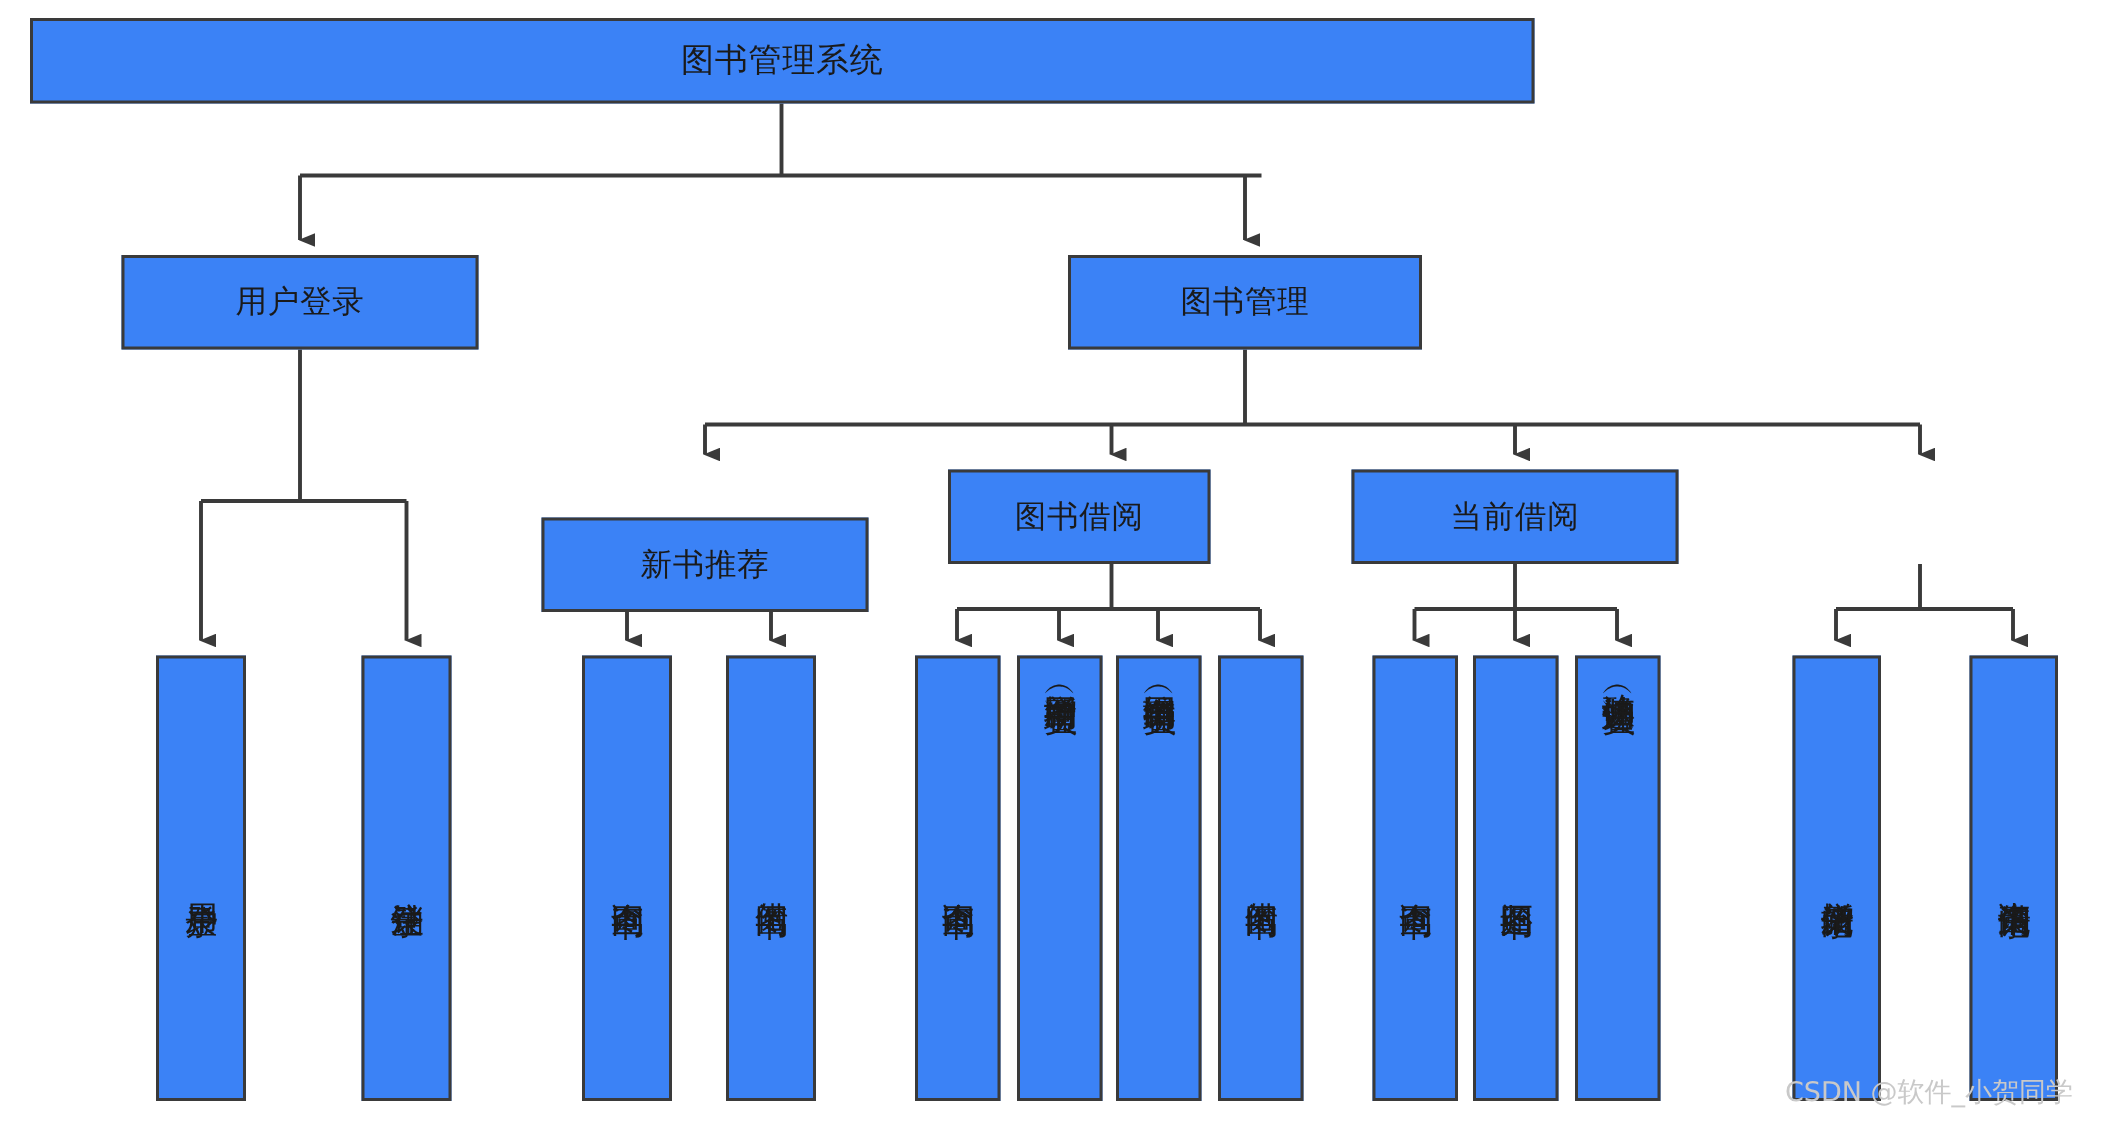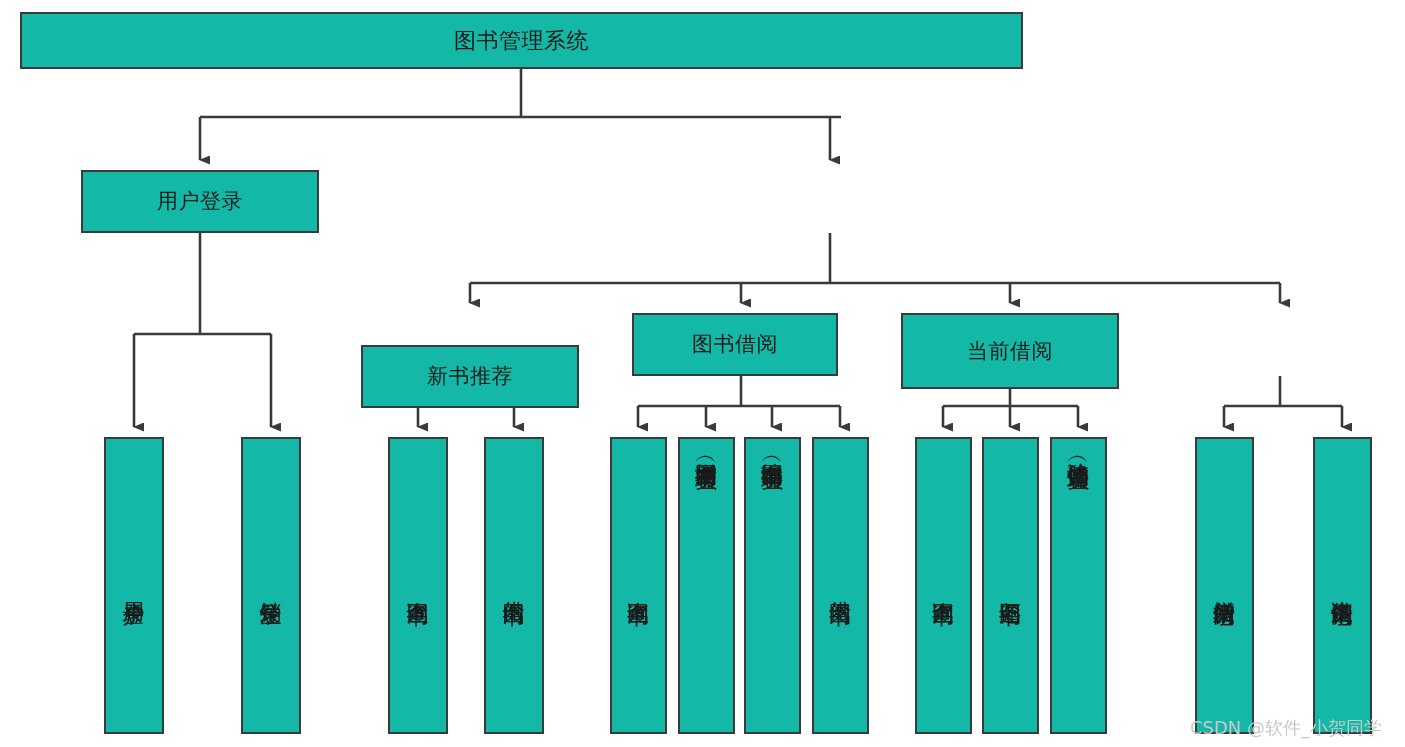--- a/index.html
+++ b/index.html
@@ -23,21 +23,21 @@
     left: 0;
     top: 0;
     width: 1405px;
     height: 747px;
     pointer-events: none;
   }
   .node {
     position: absolute;
     box-sizing: border-box;
     border: 2px solid #3a3a3a;
-    background: #14b8a6;
+    background: #3b82f6;
     display: flex;
     align-items: center;
     justify-content: center;
     color: #1a1a1a;
   }
   .node .lbl {
     display: block;
     text-align: center;
     line-height: 1.18;
   }
@@ -129,28 +129,31 @@
     </g>
   </svg>
 
   <div class="node horiz root" style="left:20px; top:12px; width:1003px; height:57px;">
     <span class="lbl">图书管理系统</span>
   </div>
 
   <div class="node horiz" style="left:81px; top:170px; width:238px; height:63px;">
     <span class="lbl">用户登录</span>
   </div>
+  <div class="node horiz" style="left:712px; top:170px; width:236px; height:63px;">
+    <span class="lbl">图书管理</span>
+  </div>
 
   <div class="node horiz" style="left:361px; top:313px; width:218px; height:63px;margin-top:32px;">
     <span class="lbl">新书推荐</span>
   </div>
-  <div class="node horiz" style="left:632px; top:313px; width:206px; height:63px;">
+  <div class="node horiz" style="left:632px; top:313px; width:175px; height:63px;">
     <span class="lbl">图书借阅</span>
   </div>
-  <div class="node horiz" style="left:901px; top:313px; width:218px; height:76px;justify-content:center;">
+  <div class="node horiz" style="left:901px; top:313px; width:218px; height:63px;justify-content:center;">
     <span class="lbl">当前借阅</span>
   </div>
 
   <div class="node vert centered" style="left:104px; top:437px; width:60px; height:297px;">
     <span class="lbl">用户登录</span>
   </div>
   <div class="node vert centered" style="left:241px; top:437px; width:60px; height:297px;">
     <span class="lbl">注销登录</span>
   </div>
 

